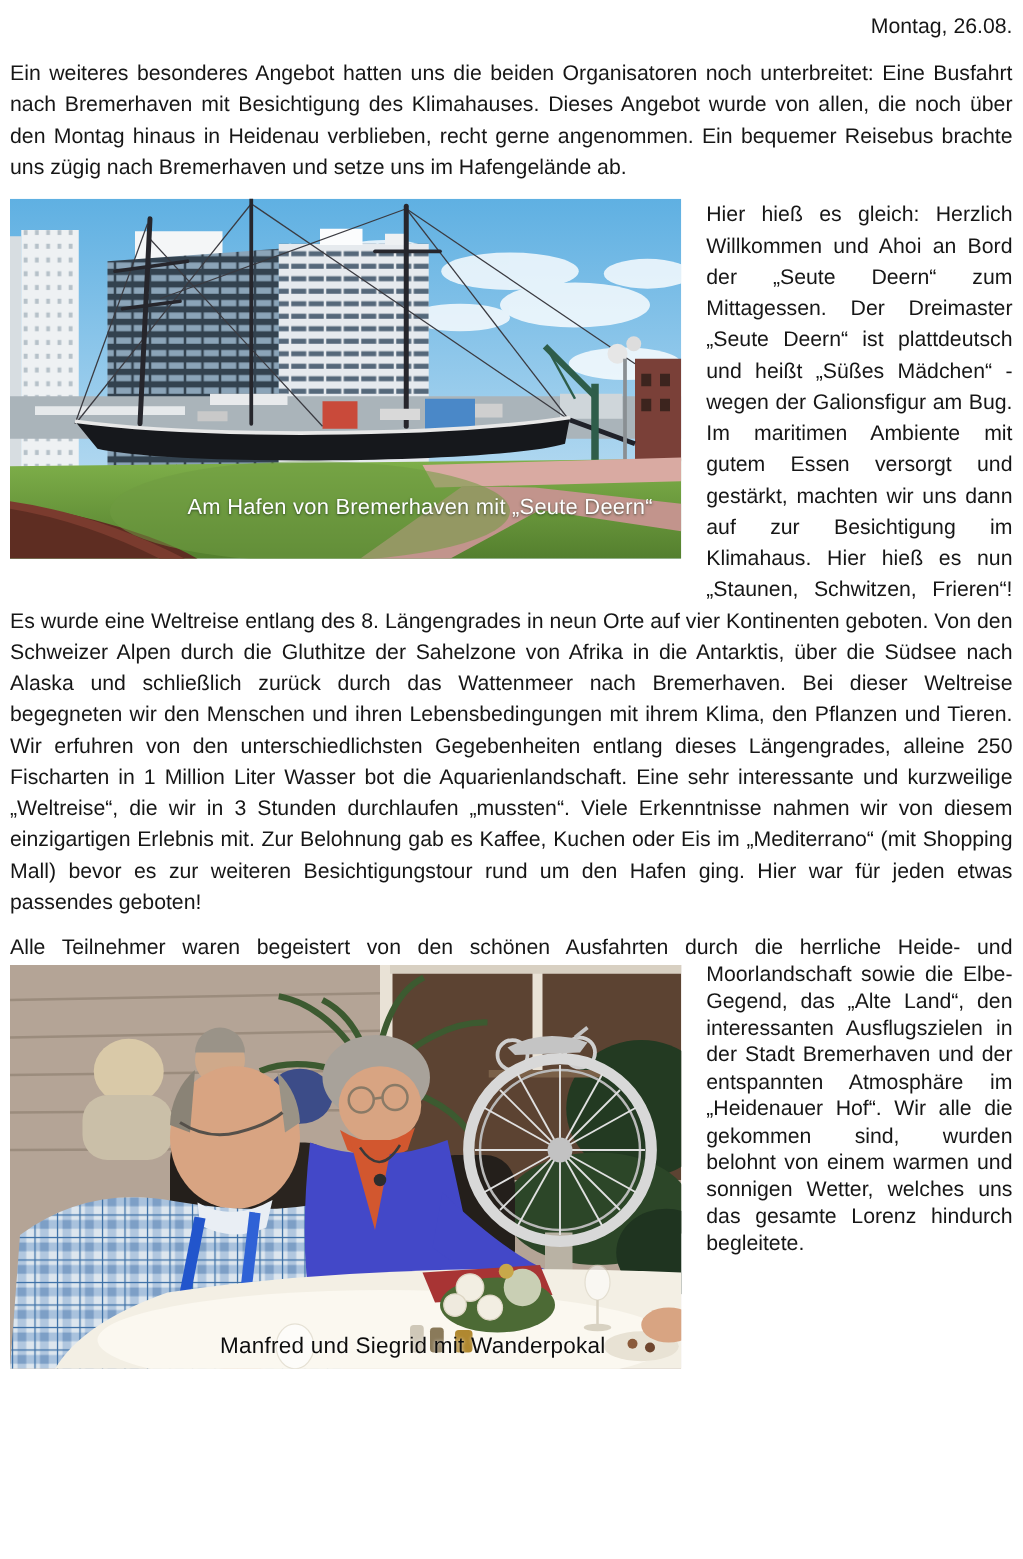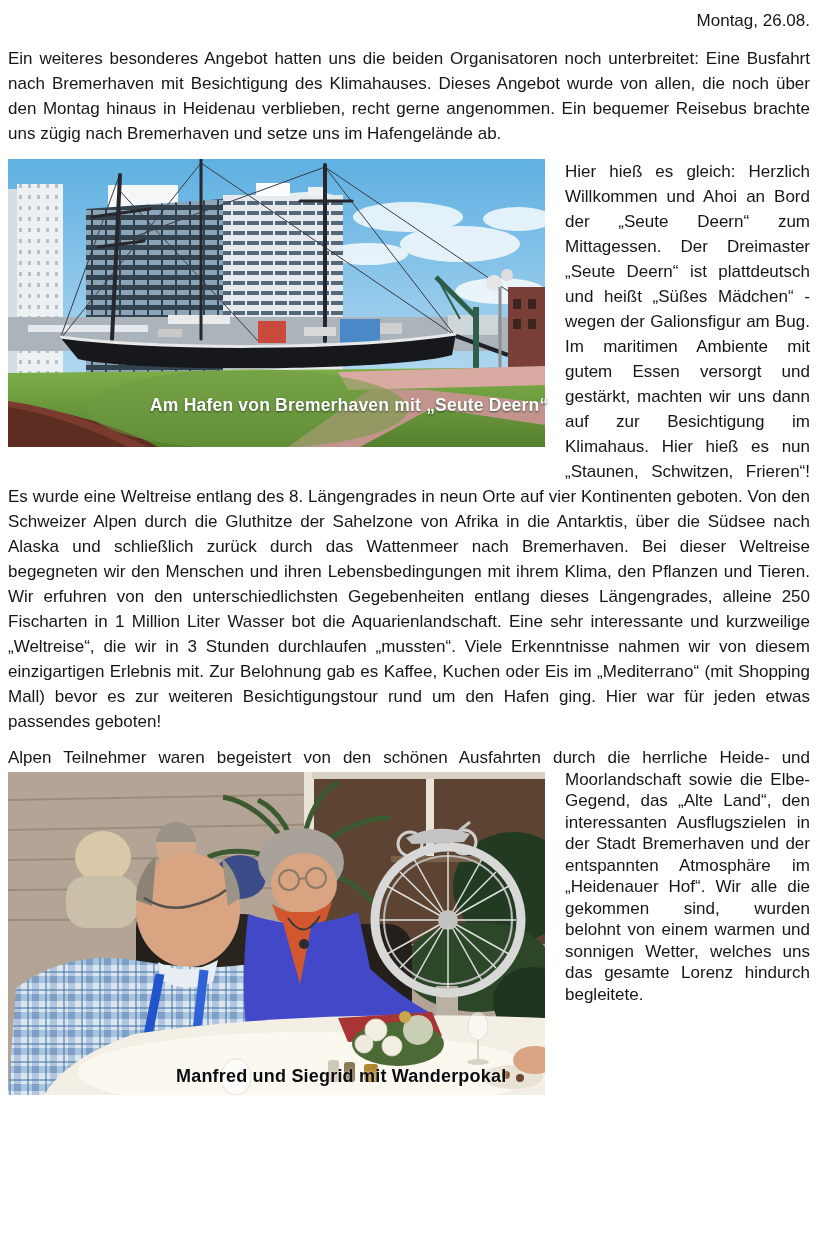--- a/index.html
+++ b/index.html
@@ -11,21 +11,21 @@
   .page{padding:8px 8px 0 8px;width:802px}
   p{margin:0 0 13px 0;font-size:17px;line-height:25px;text-align:justify;hyphens:manual}
   p.single{text-align:right}
   p.sec2{line-height:21.5px}
   p.last{line-height:23px;margin-bottom:0}
   .photo{position:relative;display:block}
   .photo svg{display:block}
   .photo1{float:left;width:537px;height:288px;margin:0 20px 30px 0}
   .photo2{float:left;width:537px;height:269px;margin:3px 20px 20px 0}
   .caption{
-    position:absolute;font-weight:bold;font-size:17.5px;line-height:20px;
+    position:absolute;font-weight:normal;font-size:17.5px;line-height:20px;
     white-space:nowrap;letter-spacing:.2px
   }
   .caption-light{color:#ffffff;left:142px;top:236px;text-shadow:0 1px 2px rgba(25,45,25,.75)}
   .caption-dark{color:#0d0d0d;left:168px;top:294px;font-size:18px;text-shadow:0 0 3px rgba(255,255,255,.8)}
 </style>
 </head>
 <body>
 
 <div class="page">
 
@@ -133,21 +133,21 @@
         <path d="M0,244 Q60,252 110,270 Q135,279 150,288 L0,288 Z" fill="#5e2d22"></path>
         <path d="M0,242 Q70,252 140,288 L120,288 Q60,258 0,248 Z" fill="#7a3b2e"></path>
         <ellipse cx="240" cy="250" rx="160" ry="40" fill="#6f9a41" opacity="0.55"></ellipse>
       </g>
     </svg>
     <span class="caption caption-light">Am Hafen von Bremerhaven mit „Seute Deern“</span>
   </span>
 
   <p>Hier hieß es gleich: Herzlich Willkommen und Ahoi an Bord der „Seute Deern“ zum Mittagessen. Der Dreimaster „Seute Deern“ ist plattdeutsch und heißt „Süßes Mädchen“ - wegen der Galionsfigur am Bug. Im maritimen Ambiente mit gutem Essen versorgt und gestärkt, machten wir uns dann auf zur Besichti­gung im Klimahaus. Hier hieß es nun „Staunen, Schwitzen, Frieren“! Es wurde eine Weltreise entlang des 8. Längengrades in neun Orte auf vier Kontinenten geboten. Von den Schweizer Alpen durch die Gluthitze der Sahelzone von Afrika in die Antarktis, über die Südsee nach Alaska und schließlich zurück durch das Wattenmeer nach Bremerhaven. Bei dieser Weltreise begegneten wir den Menschen und ihren Lebensbedingungen mit ihrem Klima, den Pflanzen und Tieren. Wir erfuhren von den unterschiedlichsten Gegebenheiten entlang dieses Längengrades, alleine 250 Fischarten in 1 Million Liter Wasser bot die Aquarienland­schaft. Eine sehr interessante und kurzweilige „Weltreise“, die wir in 3 Stunden durchlaufen „mussten“. Viele Erkenntnisse nahmen wir von diesem einzigartigen Erlebnis mit. Zur Belohnung gab es Kaffee, Kuchen oder Eis im „Mediterrano“ (mit Shopping Mall) bevor es zur weiteren Besichtigungstour rund um den Hafen ging. Hier war für jeden etwas passendes geboten!</p>
 
-  <p class="sec2"><span>Alpen Teilnehmer waren begeistert von den schönen Ausfahrten durch die herrliche Heide- und </span><span class="photo photo2">
+  <p class="sec2"><span>Alle Teilnehmer waren begeistert von den schönen Ausfahrten durch die herrliche Heide- und </span><span class="photo photo2">
         <svg width="537" height="323" viewBox="0 0 537 323">
       <defs>
         <pattern id="plaid" width="18" height="18" patternUnits="userSpaceOnUse">
           <rect width="18" height="18" fill="#dde6ee"></rect>
           <rect y="6" width="18" height="7" fill="#a9c2dd"></rect>
           <rect x="6" width="7" height="18" fill="#a9c2dd" opacity="0.85"></rect>
           <rect x="6" y="6" width="7" height="7" fill="#7d9fc6"></rect>
           <line x1="0" y1="2" x2="18" y2="2" stroke="#3a6ea5" stroke-width="1"></line>
           <line x1="2" y1="0" x2="2" y2="18" stroke="#3a6ea5" stroke-width="1"></line>
         </pattern>

